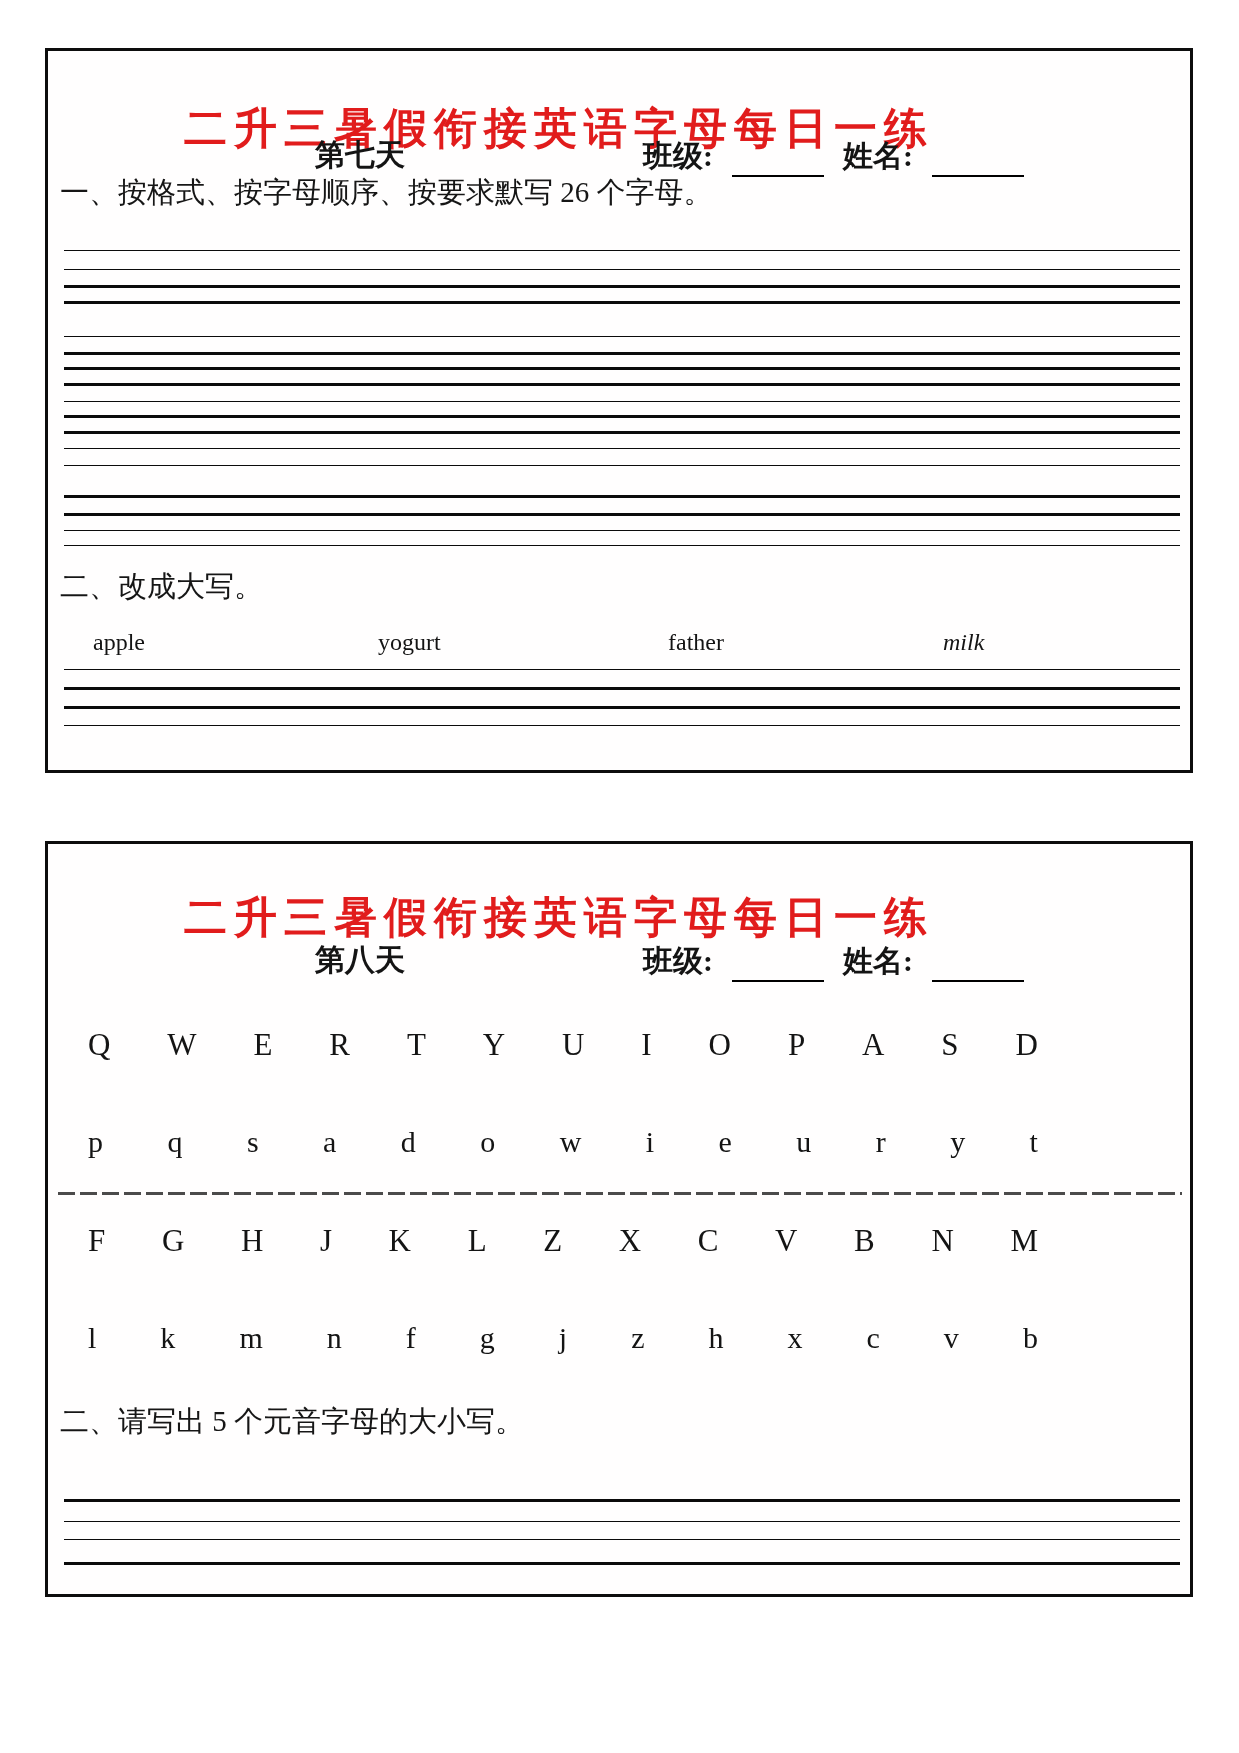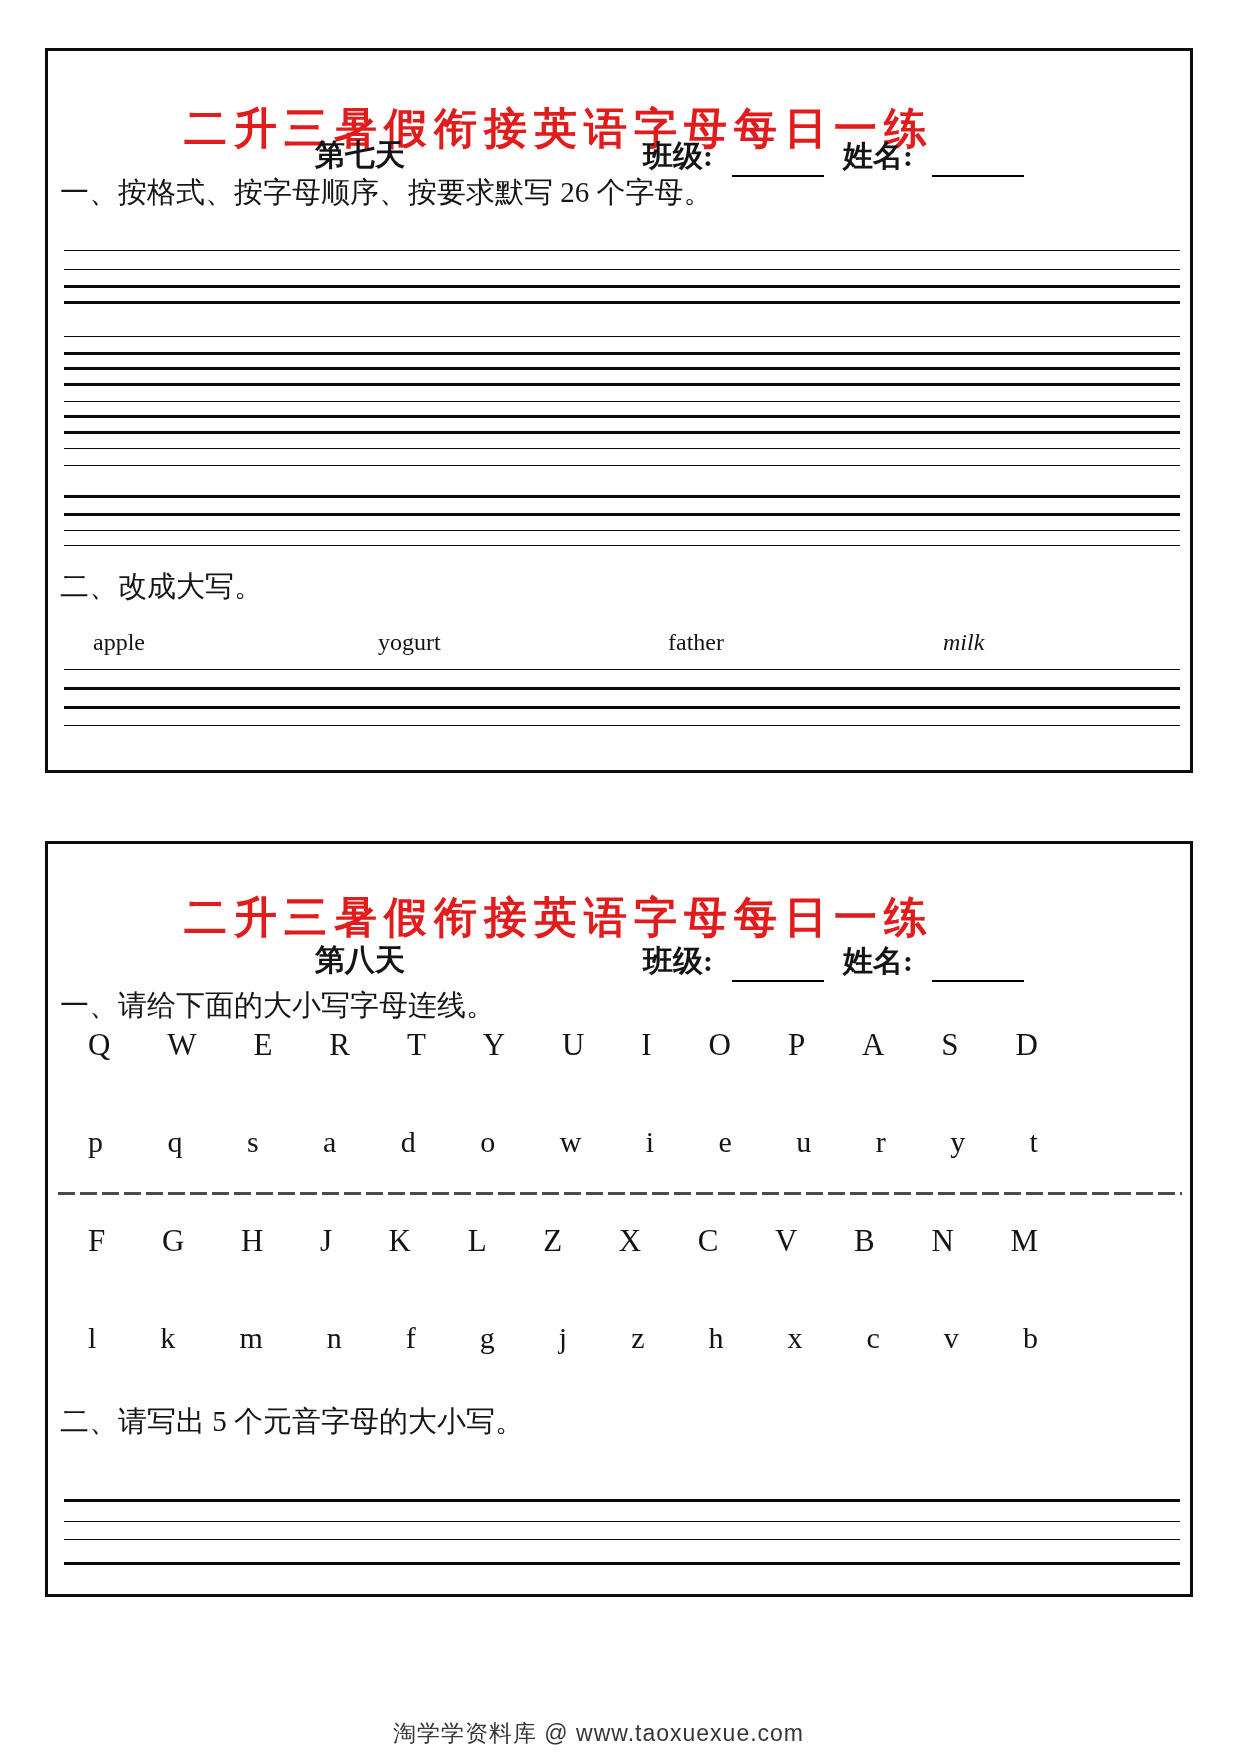--- a/index.html
+++ b/index.html
@@ -144,21 +144,20 @@
     <div class="day-row" style="top:96px;">
       <span class="day-label">第八天</span>
       <span class="cls-group">
         <span>班级:</span>
         <span class="blank"></span>
         <span>姓名:</span>
         <span class="blank"></span>
       </span>
     </div>
 
-    <p class="instr" style="top:142px;">一、请给下面的大小写字母连线。</p>
 
     <div class="letters" style="top:183px;">
       <span>Q</span>
       <span>W</span>
       <span>E</span>
       <span>R</span>
       <span>T</span>
       <span>Y</span>
       <span>U</span>
       <span>I</span>
@@ -220,14 +219,13 @@
     </div>
 
     <p class="instr" style="top:558px;">二、请写出 5 个元音字母的大小写。</p>
 
     <div class="wline" style="top:655px;height:3px;"></div>
     <div class="wline" style="top:677px;height:1px;"></div>
     <div class="wline" style="top:695px;height:1px;"></div>
     <div class="wline" style="top:718px;height:3px;"></div>
   </section>
 
-  <div class="footer">淘学学资料库 @ www.taoxuexue.com</div>
 </div>
 
 </body></html>

